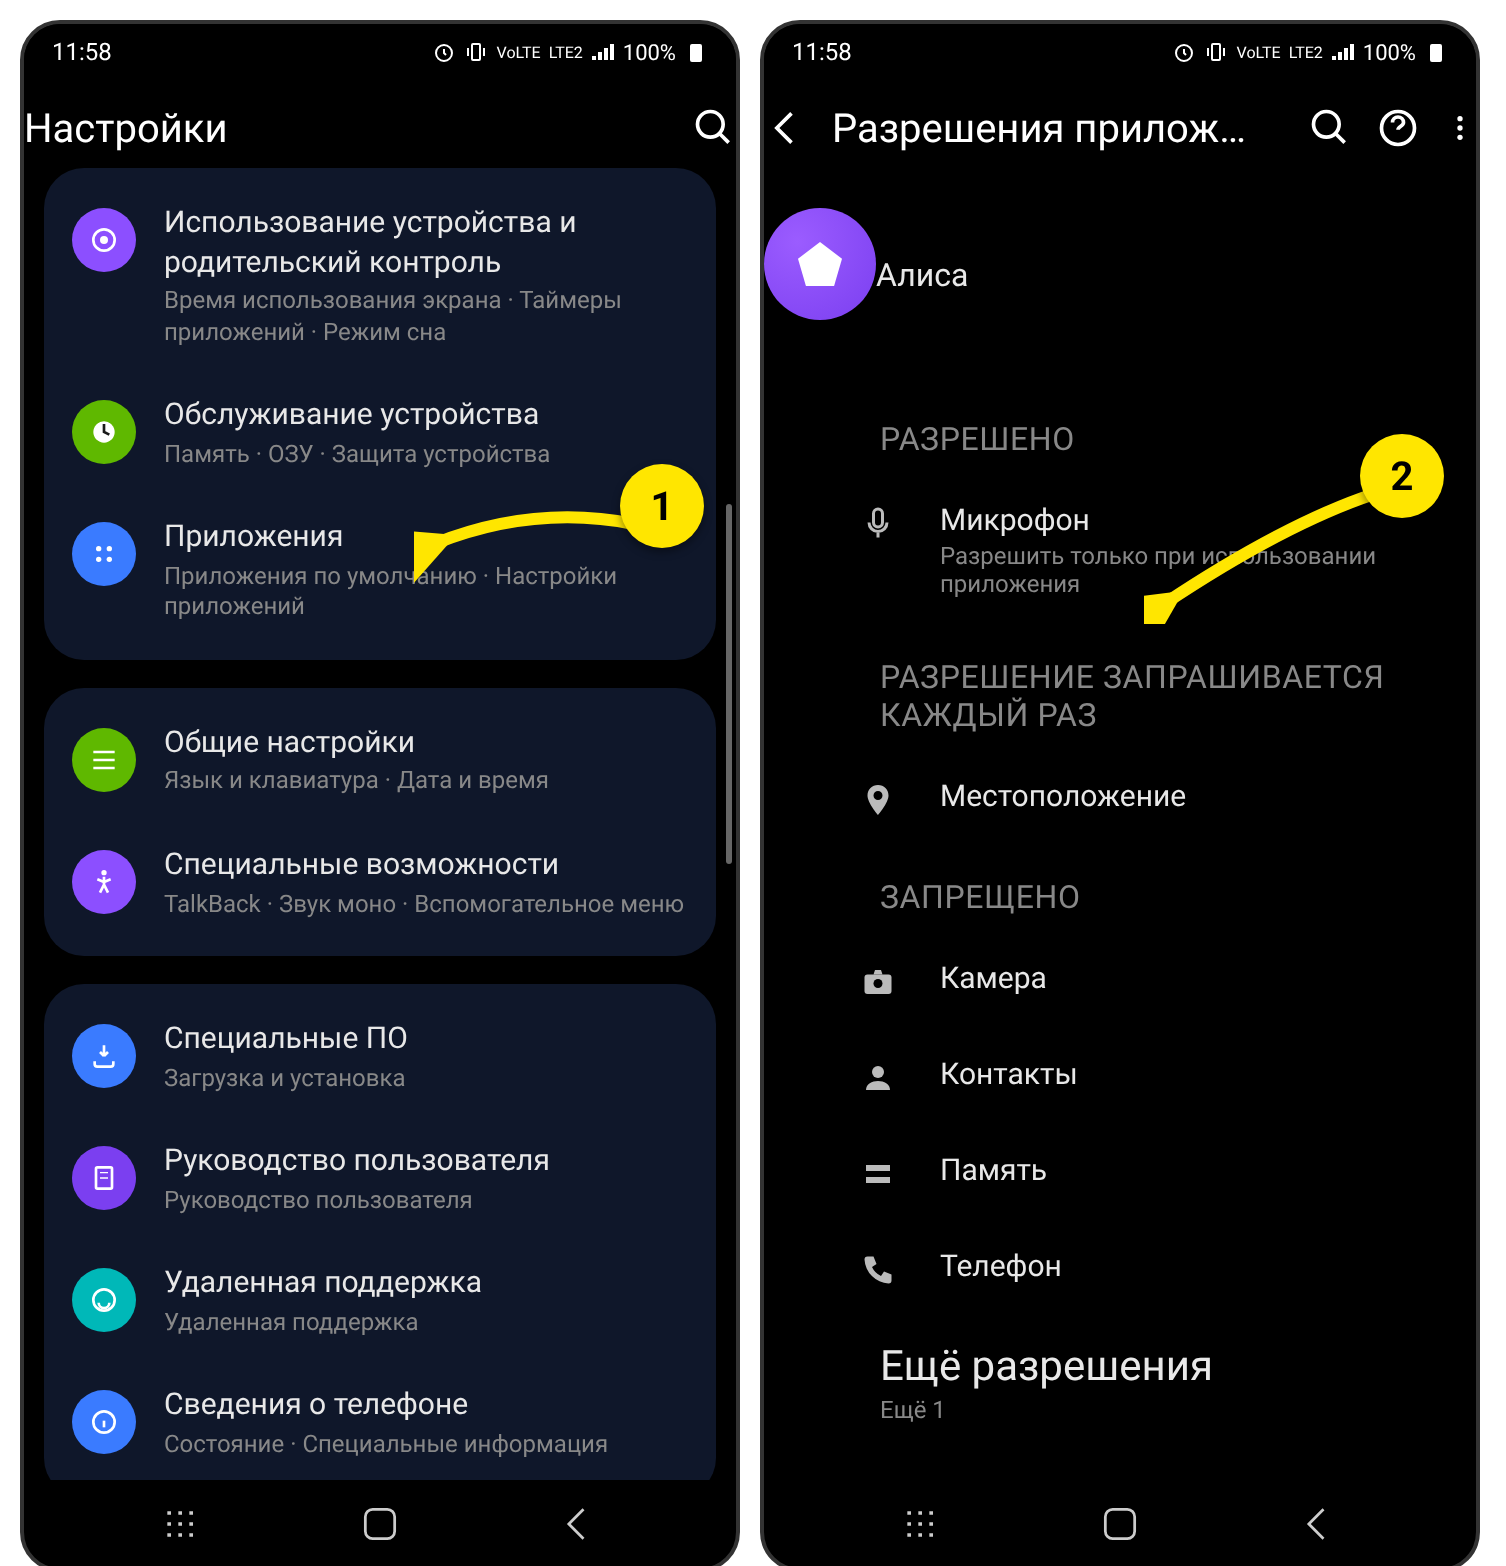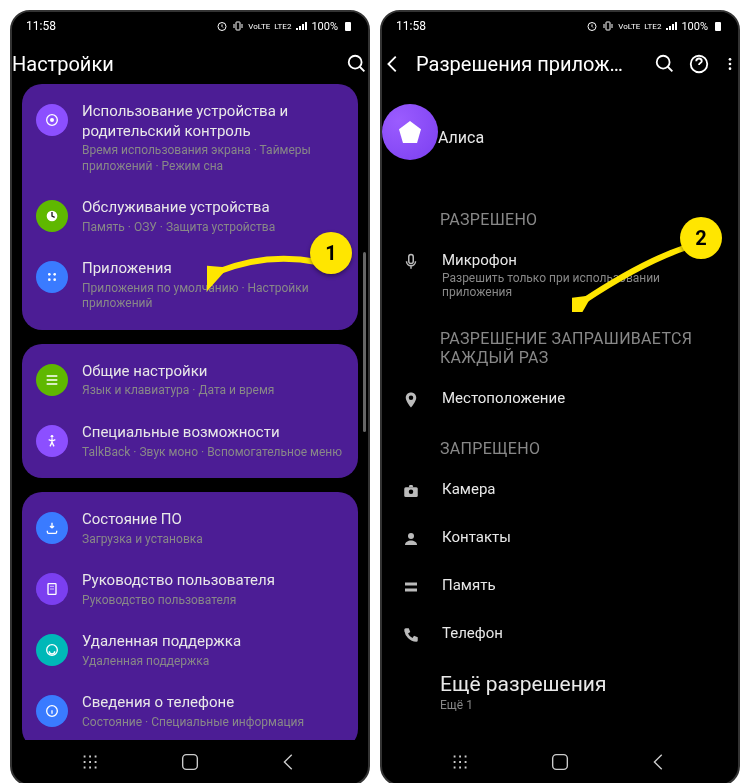--- a/index.html
+++ b/index.html
@@ -39,21 +39,21 @@
     padding: 12px 0 8px;
     color: #fff;
     gap: 12px;
   }
   .header-title { font-size: 20px; font-weight: 400; flex: 1; white-space: nowrap; overflow: hidden; text-overflow: ellipsis; }
   .header-icon { width: 22px; height: 22px; fill: #fff; flex-shrink: 0; }
   .content { flex: 1; overflow-y: auto; padding: 0 10px 10px; }
   .content::-webkit-scrollbar { width: 3px; }
   .content::-webkit-scrollbar-thumb { background: #555; border-radius: 2px; }
   .card-group {
-    background: #4c1d95;
+    background: #0f172a;
     border-radius: 20px;
     margin-bottom: 14px;
     padding: 6px 0;
   }
   .setting-item {
     display: flex;
     align-items: flex-start;
     padding: 12px 14px;
     gap: 14px;
   }
@@ -100,20 +100,21 @@
     font-size: 16px;
     text-transform: uppercase;
     padding: 16px 20px 8px 58px;
     letter-spacing: 0.3px;
   }
   .perm-item {
     display: flex;
     align-items: flex-start;
     padding: 14px 20px;
     gap: 22px;
+    margin-left: 28px;
   }
   .perm-icon {
     width: 18px; height: 18px;
     fill: #bbb;
     flex-shrink: 0;
     margin-top: 2px;
   }
   .perm-text { flex: 1; }
   .perm-title { color: #e8e8e8; font-size: 15px; }
   .perm-sub { color: #888; font-size: 12px; margin-top: 2px; }
@@ -266,21 +267,21 @@
         </div>
       </div>
     <div class="card-group">
         <div class="setting-item">
           <div class="setting-icon" style="background:#3a7bff">
             <svg viewBox="0 0 24 24">
               <path d="M12 4v8m0 0l-3-3m3 3l3-3M5 16v2a2 2 0 002 2h10a2 2 0 002-2v-2" stroke="#fff" stroke-width="2" fill="none"></path>
             </svg>
           </div>
           <div class="setting-text">
-            <div class="setting-title">Состояние ПО</div>
+            <div class="setting-title">Специальные ПО</div>
             <div class="setting-sub">Загрузка и установка</div>
           </div>
         </div>
         <div class="setting-item">
           <div class="setting-icon" style="background:#7b3ff0">
             <svg viewBox="0 0 24 24">
               <rect x="6" y="4" width="12" height="16" rx="1" fill="none" stroke="#fff" stroke-width="2"></rect>
               <path d="M9 8h6M9 12h6" stroke="#fff"></path>
             </svg>
           </div>

